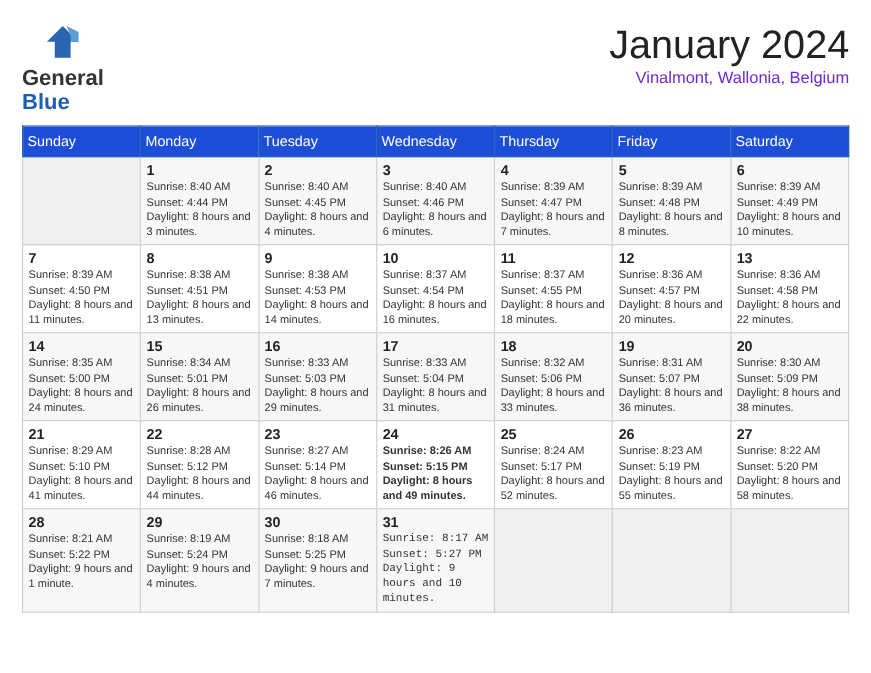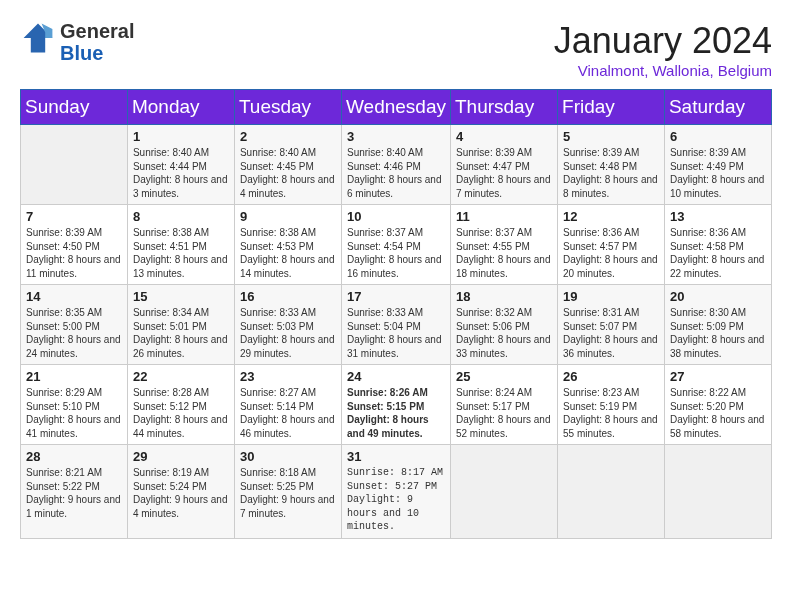--- a/index.html
+++ b/index.html
@@ -11,22 +11,23 @@
       padding: 20px;
     }
     .header-area {
       display: flex;
       justify-content: space-between;
       align-items: flex-start;
       margin-bottom: 10px;
     }
     .logo {
       display: flex;
-      align-items: flex-start;
+      align-items: center;
       gap: 4px;
+      flex-direction: column;
     }
     .logo-text {
       font-size: 20px;
       font-weight: bold;
       line-height: 1.1;
     }
     .logo-text .general { color: #333; }
     .logo-text .blue { color: #1a5fb4; }
     .logo-icon {
       width: 36px;
@@ -43,25 +44,25 @@
     .location {
       font-size: 15px;
       color: #6d28d9;
     }
     .calendar-table {
       width: 100%;
       border-collapse: collapse;
       font-size: 11px;
     }
     .calendar-table thead tr th {
-      background-color: #6d28d9;
+      background-color: #1d4ed8;
       color: #fff;
       padding: 6px 4px;
       text-align: left;
-      font-size: 19px;
+      font-size: 13px;
       font-weight: normal;
       border: 1px solid #2965b0;
     }
     .calendar-table tbody tr td {
       border: 1px solid #ccc;
       vertical-align: top;
       padding: 4px 5px;
       min-height: 80px;
       width: calc(100% / 7);
       background: #fff;

